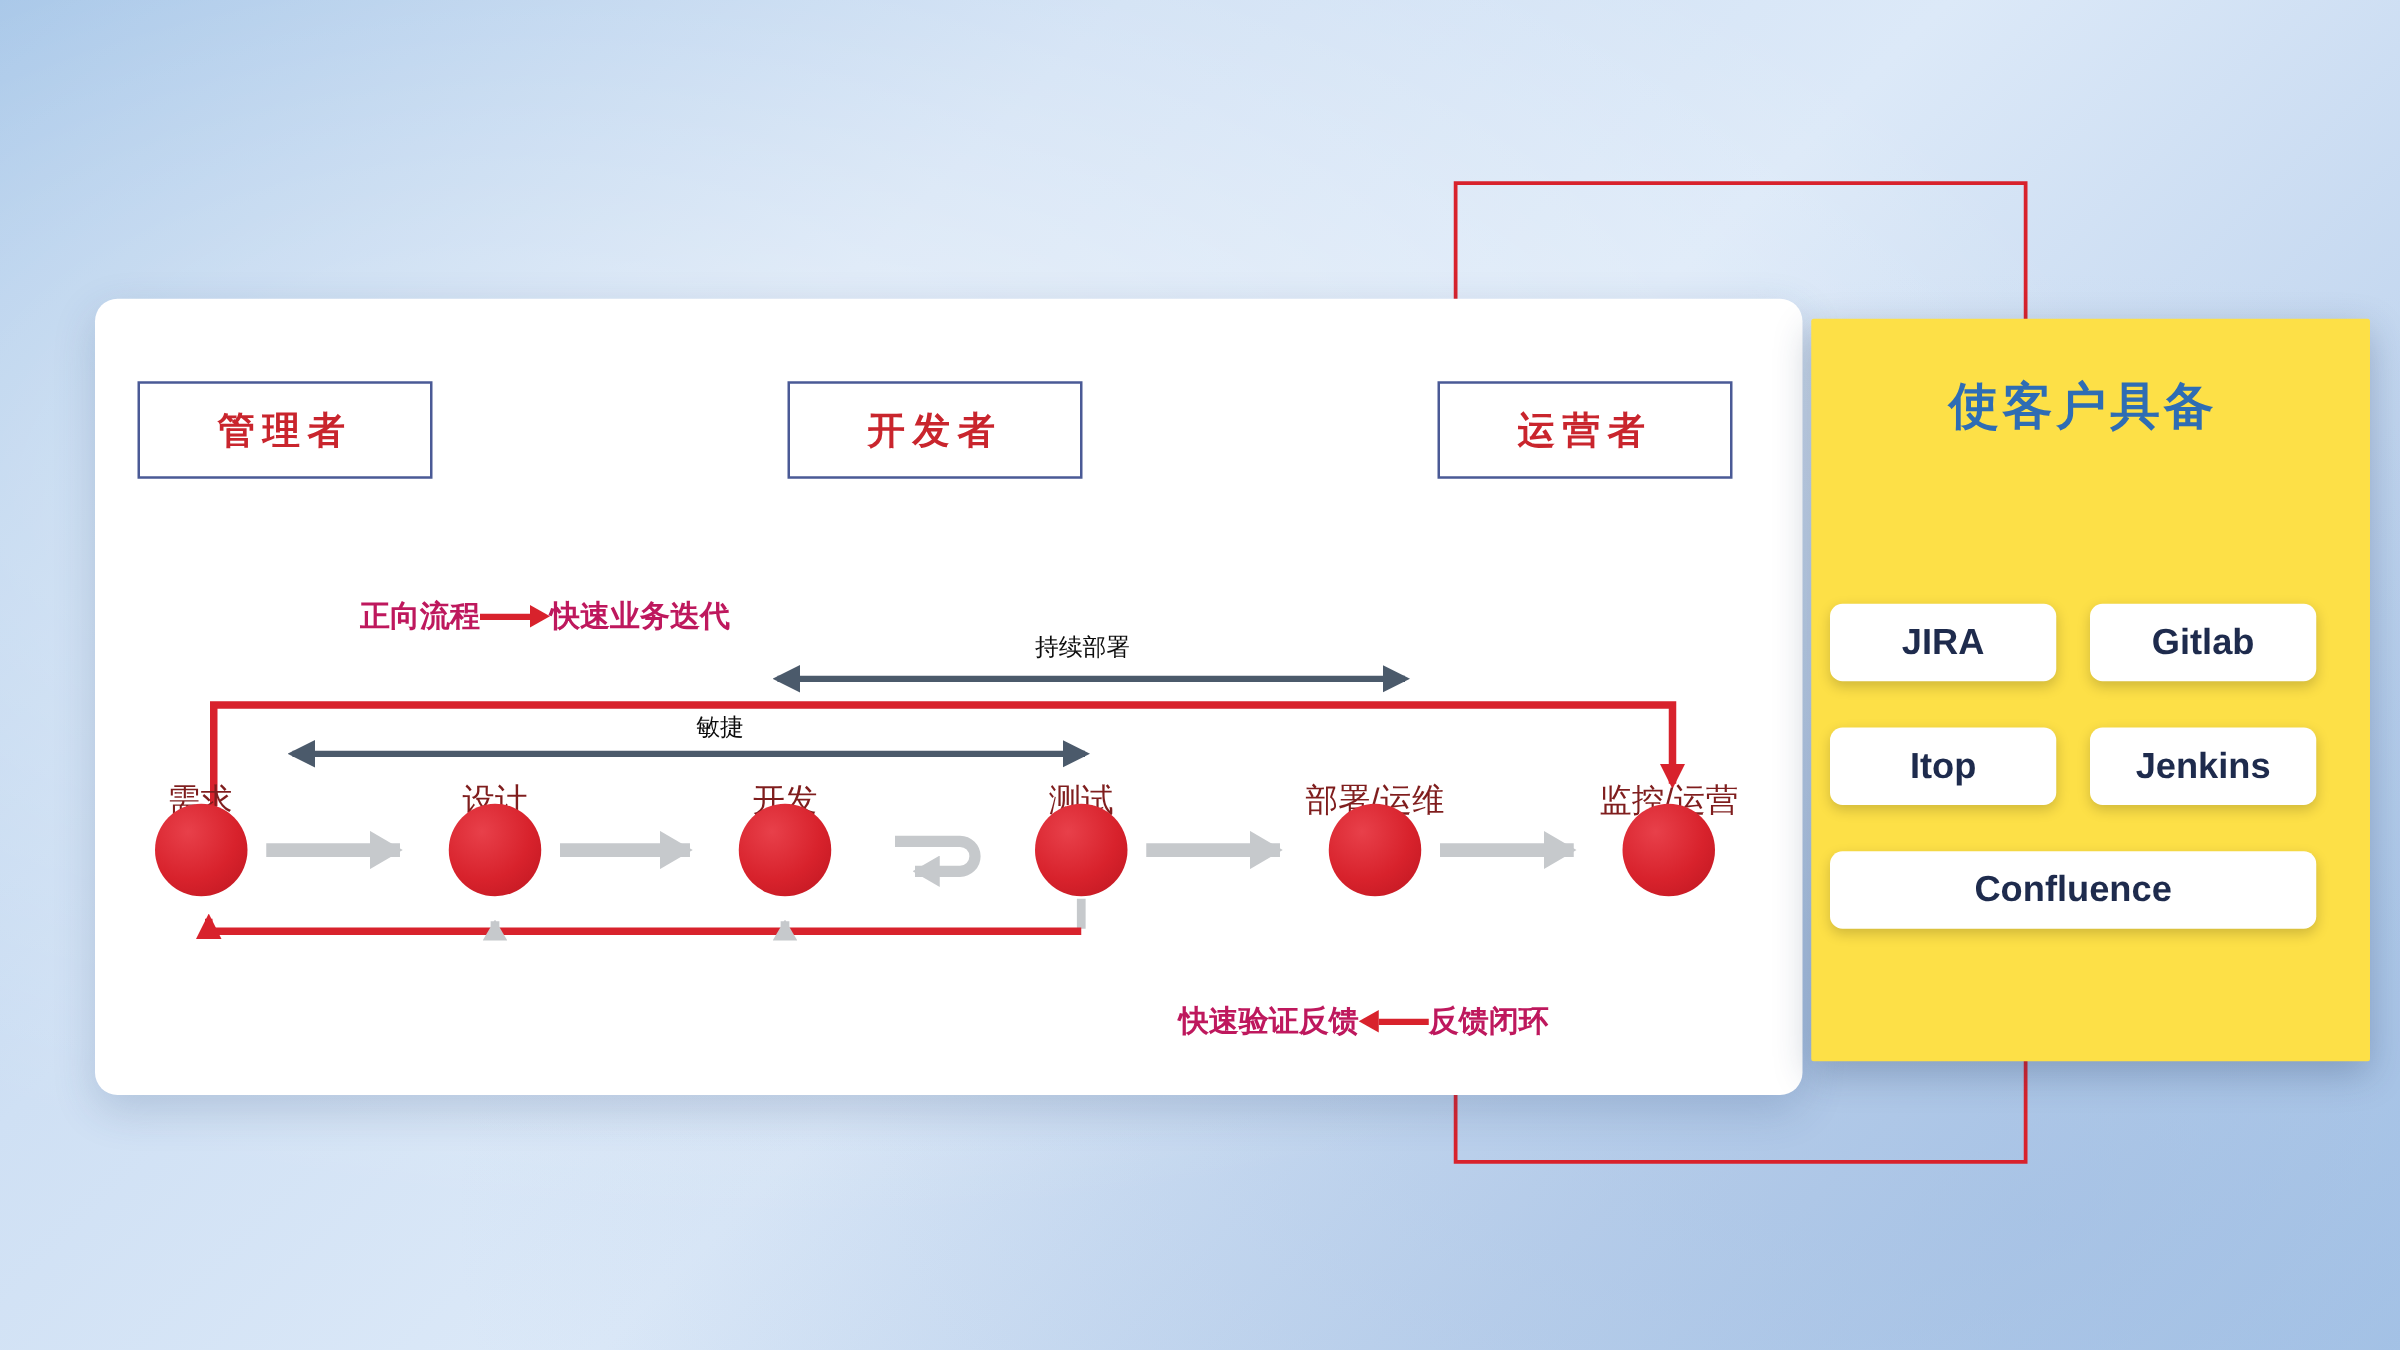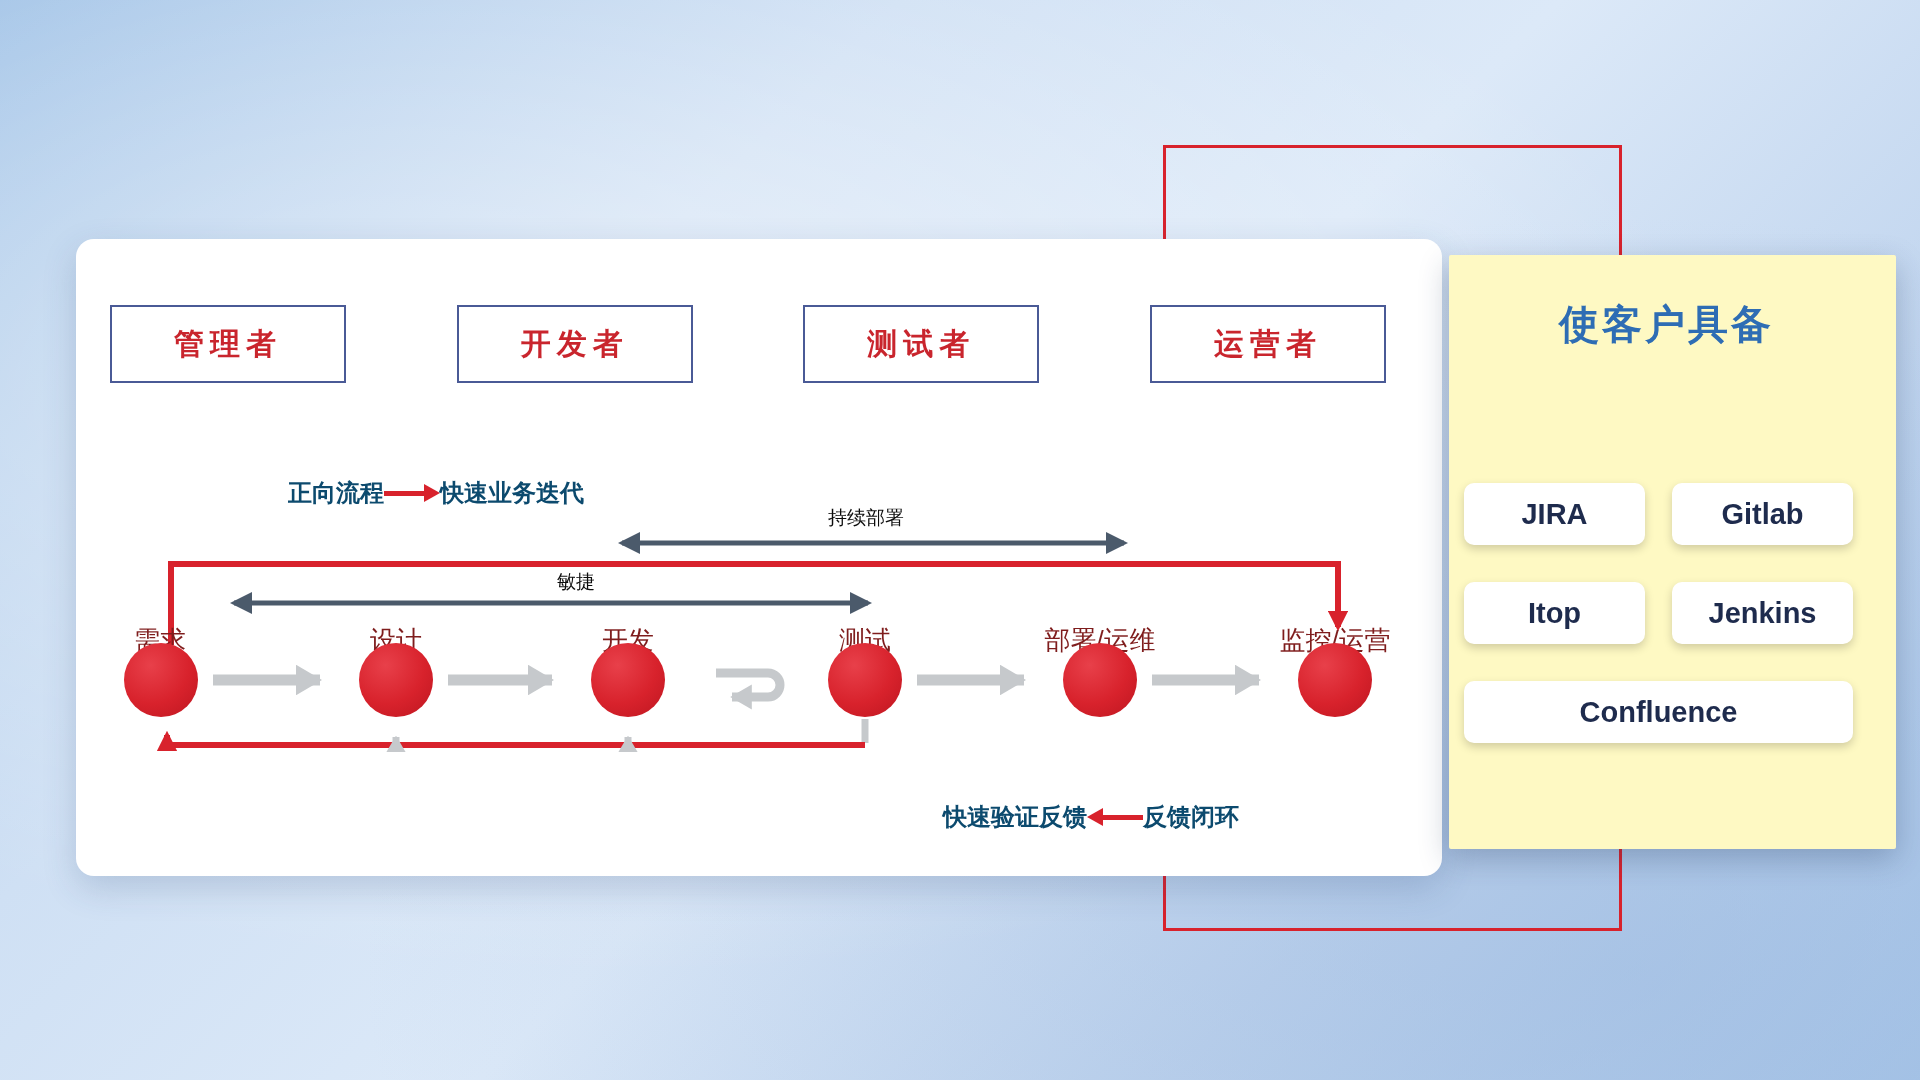--- a/index.html
+++ b/index.html
@@ -36,21 +36,21 @@
     display:flex; align-items:center; justify-content:center;
     font-size:30px; font-weight:700; color:#c9252d; letter-spacing:6px;
   }
 
   .subtitle {
     position:absolute; left:56px; top:172px; width:1280px;
     font-size:27px; font-weight:700; color:#0c0c0c; letter-spacing:1px;
   }
 
   .legend-row { position:absolute; display:flex; align-items:center; gap:0;
-    font-size:24px; font-weight:700; color:#0c4a6e; }
+    font-size:24px; font-weight:700; color:#be185d; }
   .legend-forward { left:212px; top:238px; }
   .legend-feedback { left:867px; top:562px; }
 
   .arr { display:flex; align-items:center; }
   .arr .shaft { width:40px; height:5px; background:#d8222c; }
   .arr .head-r { width:0; height:0; border-left:16px solid #d8222c; border-top:9px solid transparent; border-bottom:9px solid transparent; }
   .arr .head-l { width:0; height:0; border-right:16px solid #d8222c; border-top:9px solid transparent; border-bottom:9px solid transparent; }
 
   .span-label { position:absolute; text-align:center; font-size:19px; font-weight:400; color:#0c0c0c; }
   .lbl-cd { left:710px; top:266px; width:160px; }
@@ -63,21 +63,21 @@
     font-size:26px; font-weight:500; color:#7f1d1d;
   }
   .node-circle {
     position:absolute; top:404px; width:74px; height:74px; border-radius:50%;
     background:radial-gradient(circle at 36% 30%, #e8404a 0%, #d8222c 55%, #bd1620 100%);
   }
 
   
   .panel {
     position:absolute; left:1449px; top:255px; width:447px; height:594px;
-    background:#fef9c3; z-index:3; border-radius:2px;
+    background:#fde047; z-index:3; border-radius:2px;
     box-shadow:0 10px 30px rgba(30,50,90,.28);
     text-decoration:underline;
   }
   .panel-title {
     position:absolute; left:0; width:435px; text-align:center;
     font-size:40px; font-weight:700; color:#2e6db4; letter-spacing:3px;
   }
   .pt1 { top:42px; }
   .pt2 { top:132px; }
   .tool-chip {
@@ -95,21 +95,20 @@
 </head>
 <body>
 
 <div class="red-frame"></div>
 
 <div class="card">
 
   <div class="roles">
     <div class="role-box">管理者</div>
     <div class="role-box">开发者</div>
-    <div class="role-box">测试者</div>
     <div class="role-box">运营者</div>
   </div>
 
 
   <div class="legend-row legend-forward">
     <span>正向流程</span>
     <span class="arr">
         <span class="shaft"></span>
         <span class="head-r"></span>
       </span>

